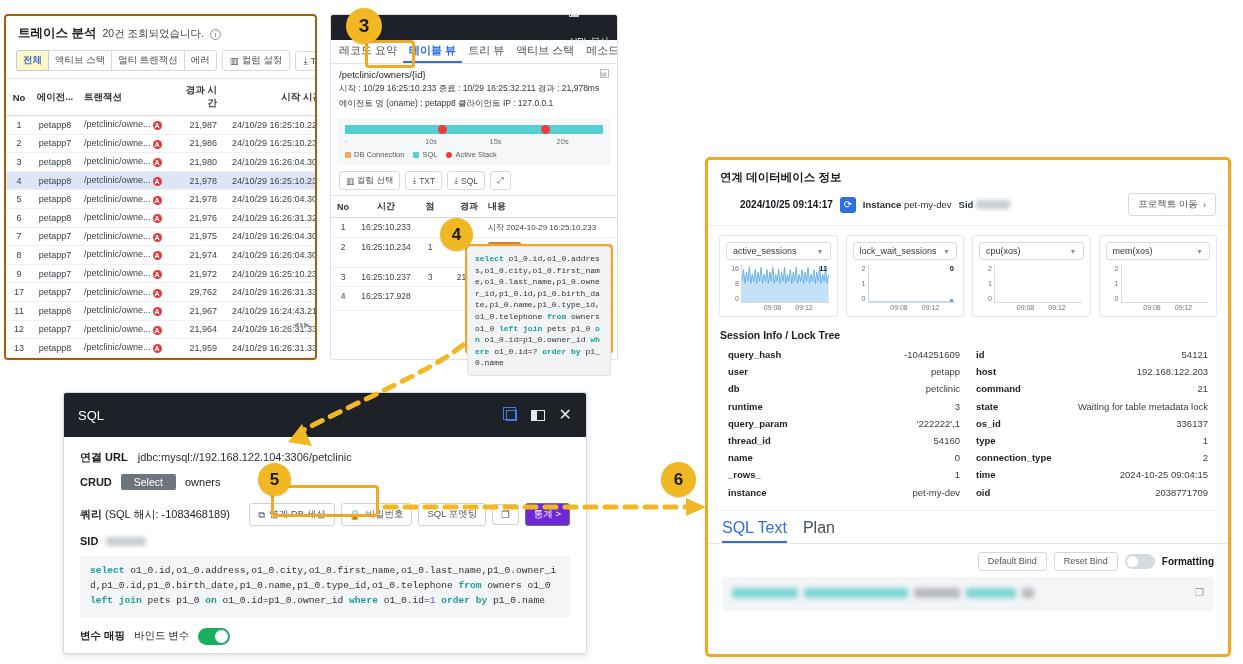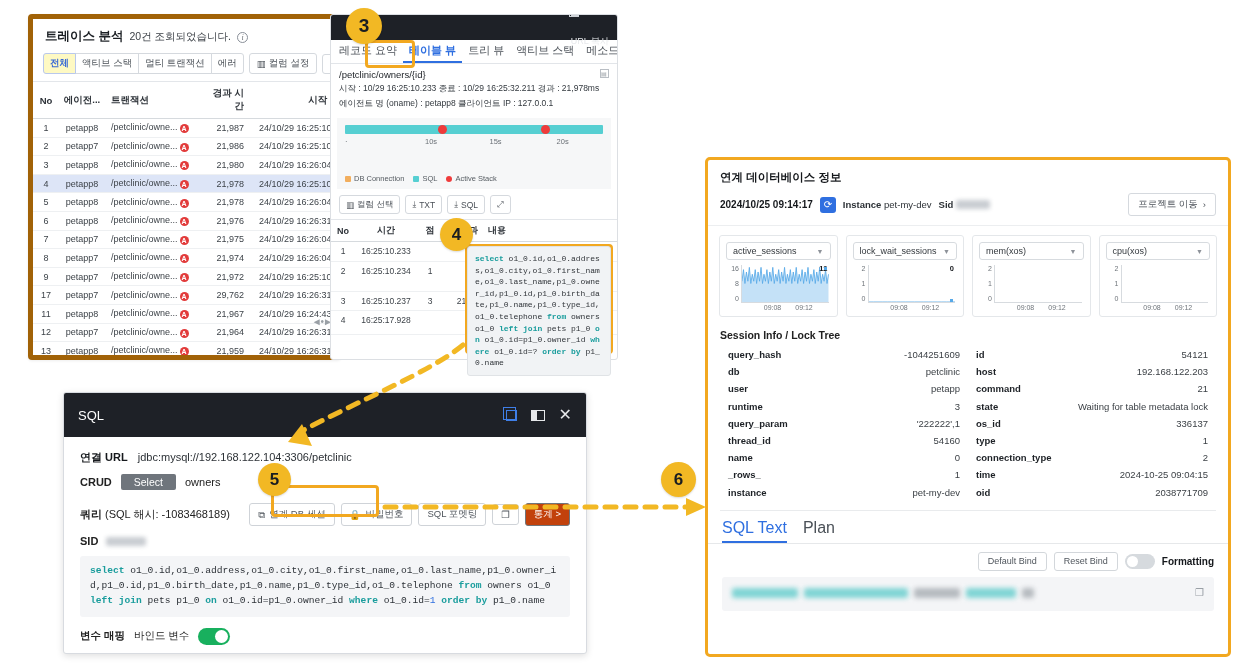--- a/index.html
+++ b/index.html
@@ -6,22 +6,22 @@
   body {
     width:1243px; height:664px;
     background:#ffffff;
     font-family:"Liberation Sans","DejaVu Sans",sans-serif;
     font-size:11px; color:#222; position:relative; overflow:hidden;
   }
   .panel { position:absolute; background:#fff; }
 
   
   #trace-panel {
-    left:28px; top:14px; width:313px; height:346px;
-    border:5px solid #a16207; border-radius:4px;
+    left:4px; top:14px; width:313px; height:346px;
+    border:2px solid #a16207; border-radius:4px;
     box-shadow:0 1px 3px rgba(0,0,0,.07);
     overflow:hidden;
   }
   .trace-head { padding:9px 12px 8px 12px; display:flex; align-items:baseline; gap:6px; }
   .trace-title { font-size:12.5px; font-weight:bold; color:#1b1f24; }
   .trace-sub { font-size:10.5px; color:#3a3f45; }
   .info-i {
     display:inline-block; width:11px; height:11px; border:1px solid #8a9099;
     border-radius:50%; font-size:8px; line-height:10px; text-align:center;
     color:#6b7076; font-style:italic; font-family:"Liberation Serif",serif;
@@ -79,21 +79,21 @@
   .dp-meta { padding:5px 8px 2px 8px; }
   .dp-path { font-size:9.5px; color:#1d2126; }
   .dp-line { font-size:8.5px; color:#32383e; margin-top:3px; }
   .chart-icon{ float:right; width:9px;height:9px;border:1px solid #b9bec4; color:#9aa0a6; font-size:6px;}
   .tl-wrap { background:#f6f7f8; margin:6px 6px 0 6px; padding:7px 8px 6px 8px; }
   .tl-bar { height:9px; background:#56cfd2; position:relative; border-radius:1px; }
   .tl-dot { position:absolute; width:9px; height:9px; border-radius:50%; background:#ef3b3b; top:0; }
   .tl-ticks { position:relative; height:12px; margin-top:1px; font-size:7.5px; color:#6b7177;}
   .tl-ticks span { position:absolute; top:2px; }
   .tl-leg { display:flex; gap:9px; font-size:7.5px; color:#555b61; margin-top:3px; align-items:center;}
-  .lg { display:inline-flex; align-items:center; gap:3px;margin-top:24px; }
+  .lg { display:inline-flex; align-items:center; gap:3px; }
   .sw { width:6px; height:6px; display:inline-block; }
   .sw.sq { border-radius:1px; }
   .sw.ci { border-radius:50%; }
   .mini-tools { display:flex; gap:5px; padding:6px 8px 5px 8px; }
   .mini-tools button {
     font-family:inherit; font-size:8.5px; color:#4a5057; background:#fff;
     border:1px solid #d5d9de; border-radius:3px; padding:2.5px 6px; cursor:pointer;
     display:flex; align-items:center; gap:3px;
   }
   table.dt { width:100%; border-collapse:collapse; table-layout:fixed; }
@@ -140,21 +140,21 @@
   .pill { background:#6f757c; color:#fff; font-size:10.5px; padding:2px 13px; border-radius:2px;}
   .query-row { display:flex; align-items:center; justify-content:space-between; margin-bottom:9px;}
   .query-lbl { font-size:11px; }
   .query-lbl b { font-weight:bold; }
   .qbtns { display:flex; align-items:center; gap:6px; }
   .qb {
     font-family:inherit; font-size:9.5px; color:#50565d; background:#fff;
     border:1px solid #cfd3d8; border-radius:3px; padding:4px 8px; cursor:pointer;
     display:flex; align-items:center; gap:4px; white-space:nowrap;
   }
-  .qb.dark { background:#c2410c; border-color:#6f757c; color:#fff; }
+  .qb.dark { background:#6d28d9; border-color:#6f757c; color:#fff; }
   .sid-row { font-size:11px; margin-bottom:9px; display:flex; align-items:center; gap:8px;}
   .sid-row b{font-weight:bold;}
   .blurv { display:inline-block; width:40px;height:9px; background:#c9cdd2; filter:blur(2.2px); border-radius:2px;}
   .sqlbox {
     background:#f4f5f7; border-radius:3px; padding:8px 10px;
     font-family:"Liberation Mono","DejaVu Sans Mono",monospace; font-size:9.6px;
     line-height:1.55; color:#2d3238; word-break:break-all; margin-bottom:11px;
   }
   .sqlbox .kw { color:#1a9d9d; font-weight:bold; }
   .sqlbox .num { color:#2f6fe0; }
@@ -165,21 +165,21 @@
   .bind-row { font-size:10.5px; }
   .bind-row b{font-weight:bold;}
 
   
   #db-panel {
     left:705px; top:157px; width:526px; height:500px;
     border:3px solid #f2a820; border-radius:5px; background:#fff; overflow:hidden;
   }
   .db-title { font-size:11.5px; font-weight:bold; color:#15181c; padding:10px 12px 8px 12px; }
   .db-sub { display:flex; align-items:center; gap:7px; padding:0 12px 9px 12px; border-bottom:1px solid #eceef0;}
-  .db-date { font-size:10px; font-weight:bold; color:#15181c; }
+  .db-date { font-size:10px; font-weight:bold; color:#15181c;margin-left:20px; }
   .refresh-btn{ width:16px;height:16px;border-radius:3px;background:#2f6fe0;color:#fff;font-size:10px;line-height:16px;text-align:center;cursor:pointer;}
   .db-kv { font-size:9.5px; color:#2c3136; }
   .db-kv b { font-weight:bold; }
   .proj-btn {
     margin-left:auto; font-family:inherit; font-size:9.5px; color:#4b5158;
     border:1px solid #d5d9de; background:#fff; border-radius:3px; padding:4px 9px;
     cursor:pointer; display:flex; align-items:center; gap:5px;
   }
   .charts { display:flex; gap:8px; padding:9px 11px 8px 11px; }
   .chart-card { flex:1; border:1px solid #e4e7ea; border-radius:3px; padding:6px 6px 4px 6px; background:#fff;}
@@ -604,39 +604,39 @@
           <span class="lastval" style="right:3px;top:-1px">0</span>
           <span style="position:absolute;right:4px;top:34px;width:3px;height:3px;background:#57a9e8"></span>
           <div class="xax">
             <span style="left:26%">09:08</span>
             <span style="left:62%">09:12</span>
           </div>
         </div>
       </div>
       <div class="chart-card">
         <div class="sel-box">
-          <span>mem(xos)</span>
+          <span>cpu(xos)</span>
           <span class="chev">▼</span>
         </div>
         <div class="plot">
           <div class="yax">
             <span style="top:0px">2</span>
             <span style="top:15px">1</span>
             <span style="top:30px">0</span>
           </div>
           <div class="area"></div>
           <div class="xax">
             <span style="left:26%">09:08</span>
             <span style="left:62%">09:12</span>
           </div>
         </div>
       </div>
       <div class="chart-card">
         <div class="sel-box">
-          <span>cpu(xos)</span>
+          <span>mem(xos)</span>
           <span class="chev">▼</span>
         </div>
         <div class="plot">
           <div class="yax">
             <span style="top:0px">2</span>
             <span style="top:15px">1</span>
             <span style="top:30px">0</span>
           </div>
           <div class="area"></div>
           <div class="xax">
@@ -647,26 +647,26 @@
       </div>
     </div>
   <div class="sess-title">Session Info / Lock Tree</div>
   <div class="sess-grid">
     <div class="sess-col" id="sess-left">
         <div class="sess-row">
           <span class="k">query_hash</span>
           <span class="v">-1044251609</span>
         </div>
         <div class="sess-row">
+          <span class="k">user</span>
+          <span class="v">petapp</span>
+        </div>
+        <div class="sess-row">
           <span class="k">db</span>
           <span class="v">petclinic</span>
-        </div>
-        <div class="sess-row">
-          <span class="k">user</span>
-          <span class="v">petapp</span>
         </div>
         <div class="sess-row">
           <span class="k">runtime</span>
           <span class="v">3</span>
         </div>
         <div class="sess-row">
           <span class="k">query_param</span>
           <span class="v">'222222',1</span>
         </div>
         <div class="sess-row">

